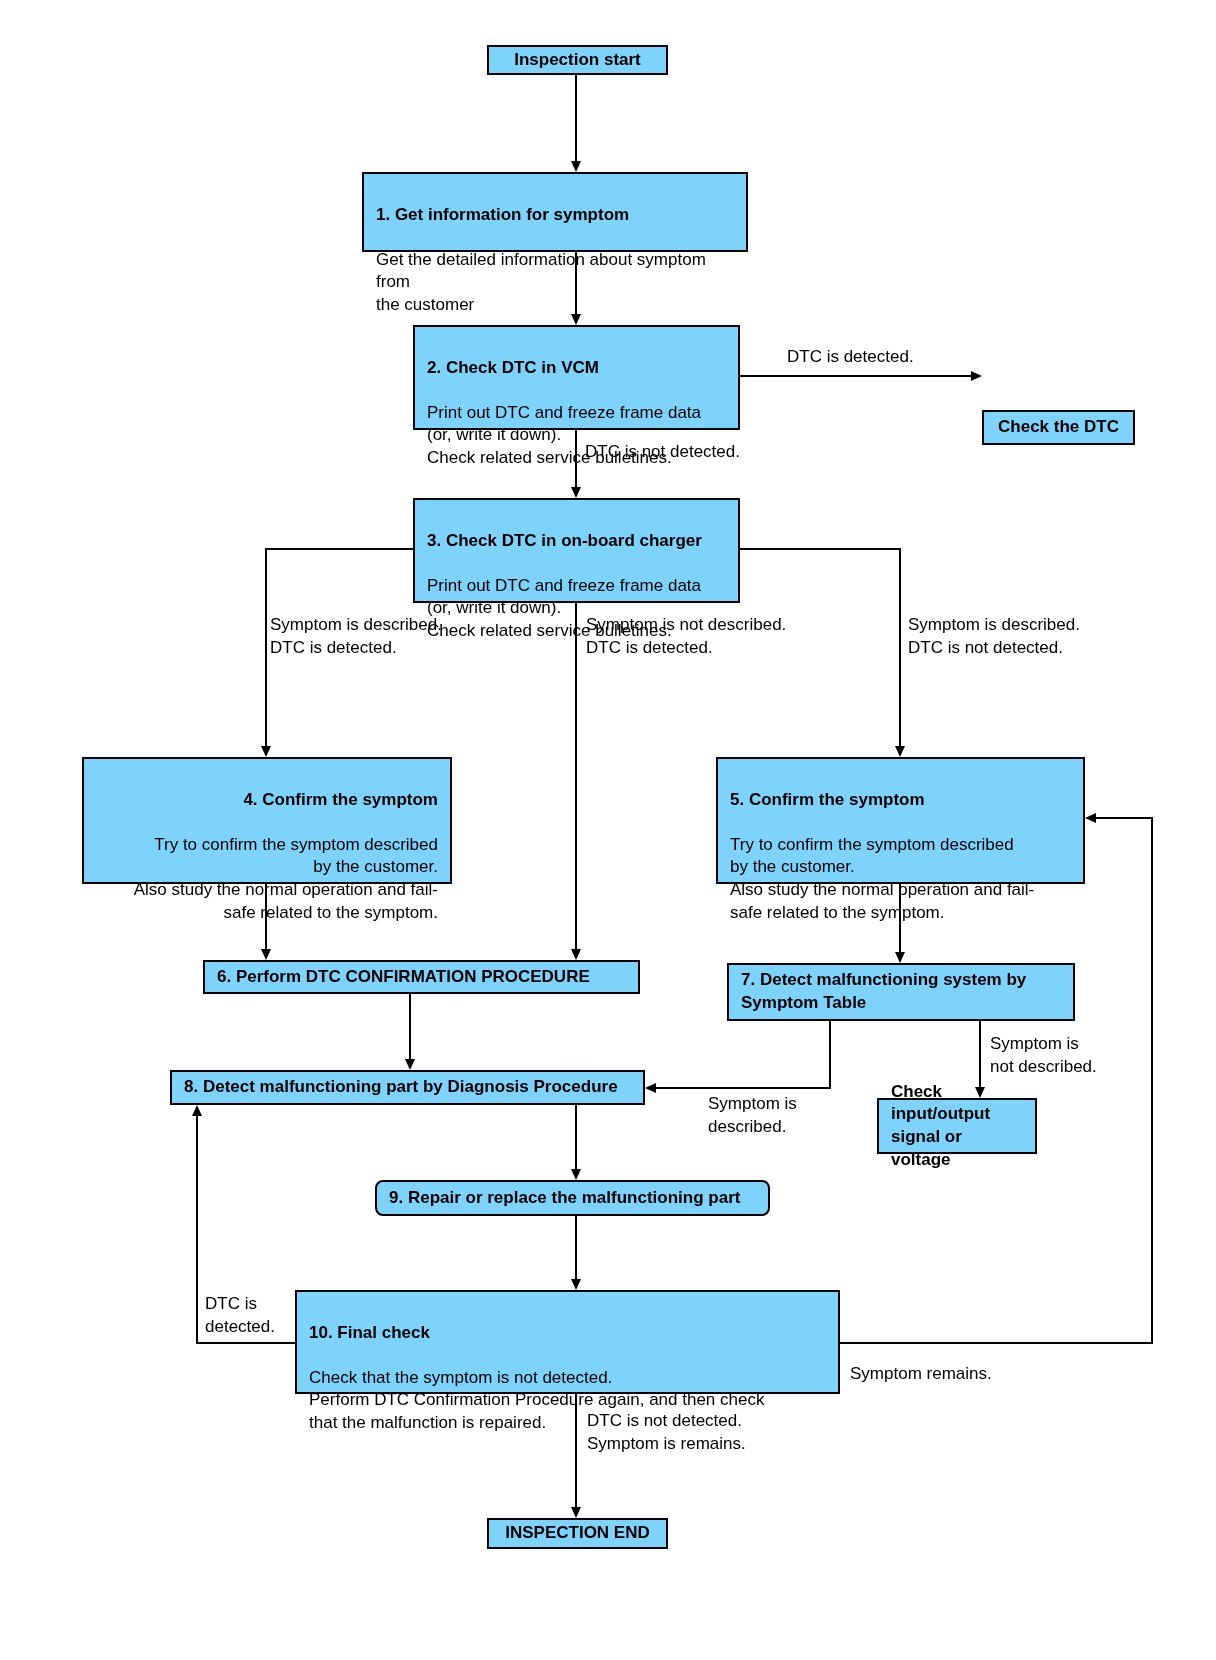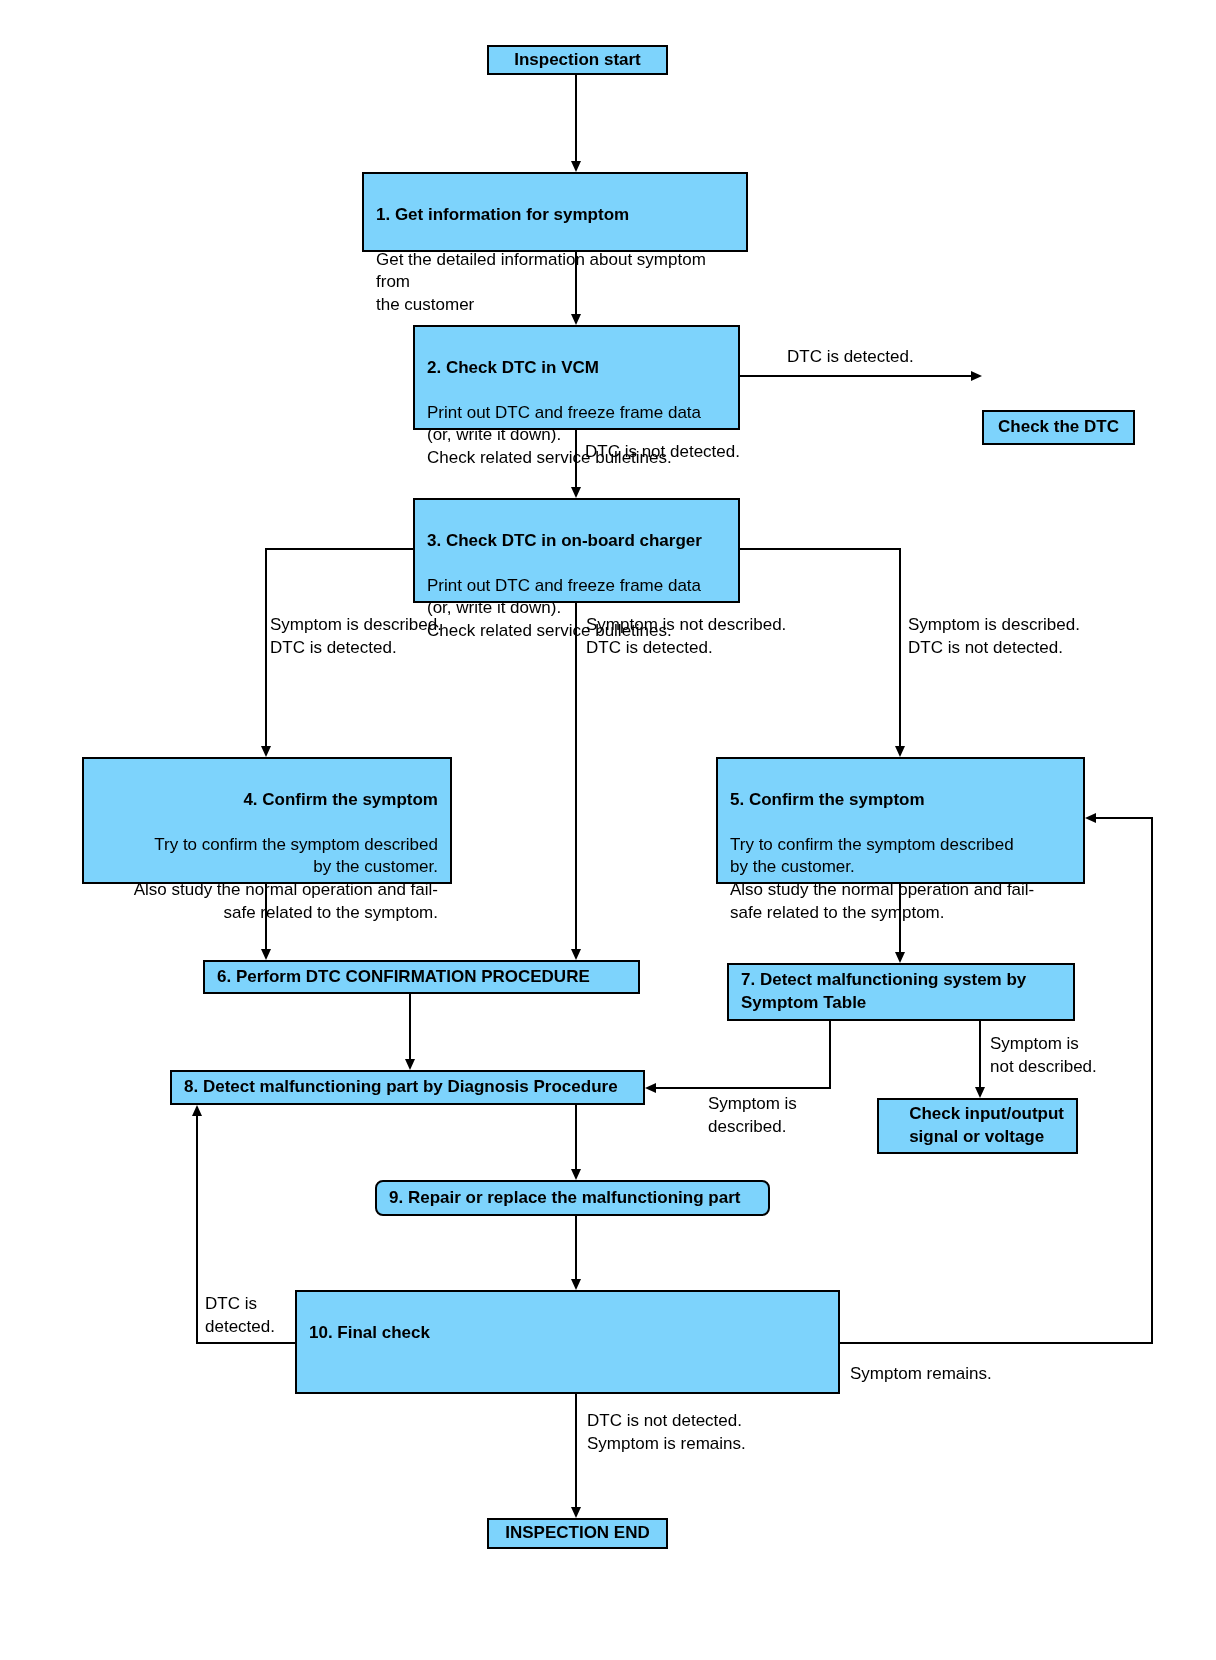--- a/index.html
+++ b/index.html
@@ -87,31 +87,34 @@
 
   <div class="node leftflex" style="left:727px;top:963px;width:348px;height:58px;">
     <span>7. Detect malfunctioning system by
 Symptom Table</span>
   </div>
 
   <div class="node leftflex" style="left:170px;top:1070px;width:475px;height:35px;">
     <span>8. Detect malfunctioning part by Diagnosis Procedure</span>
   </div>
 
-  <div class="node leftflex" style="left:877px;top:1098px;width:201px;height:56px;justify-content:flex-end;">
+  <div class="node leftflex" style="left:877px;top:1098px;width:160px;height:56px;justify-content:flex-end;">
     <span>Check input/output
 signal or voltage</span>
   </div>
 
   <div class="node leftflex" style="left:375px;top:1180px;width:395px;height:36px;border-radius:8px;">
     <span>9. Repair or replace the malfunctioning part</span>
   </div>
 
   <div class="node" style="left:295px;top:1290px;width:545px;height:104px;">
     <div class="t">10. Final check</div>
+    <div class="b">Check that the symptom is not detected.
+Perform DTC Confirmation Procedure again, and then check
+that the malfunction is repaired.</div>
   </div>
 
   <div class="node center" style="left:487px;top:1518px;width:181px;height:31px;">
     <span>INSPECTION END</span>
   </div>
 
   <div class="v" style="left:575px;top:75px;height:87px;"></div>
   <div class="arr down" style="left:571px;top:161px;"></div>
 
   <div class="v" style="left:575px;top:252px;height:63px;"></div>

